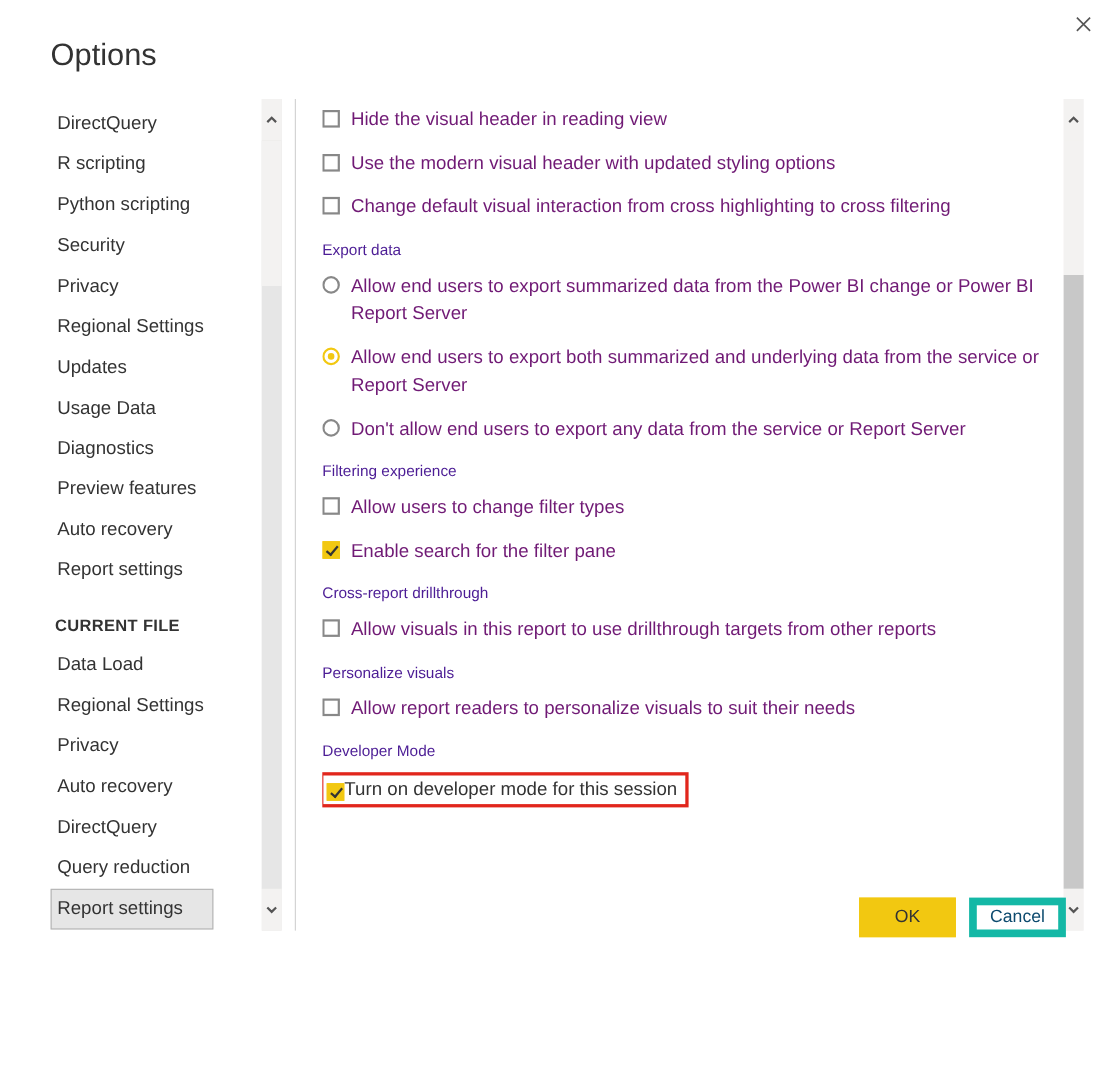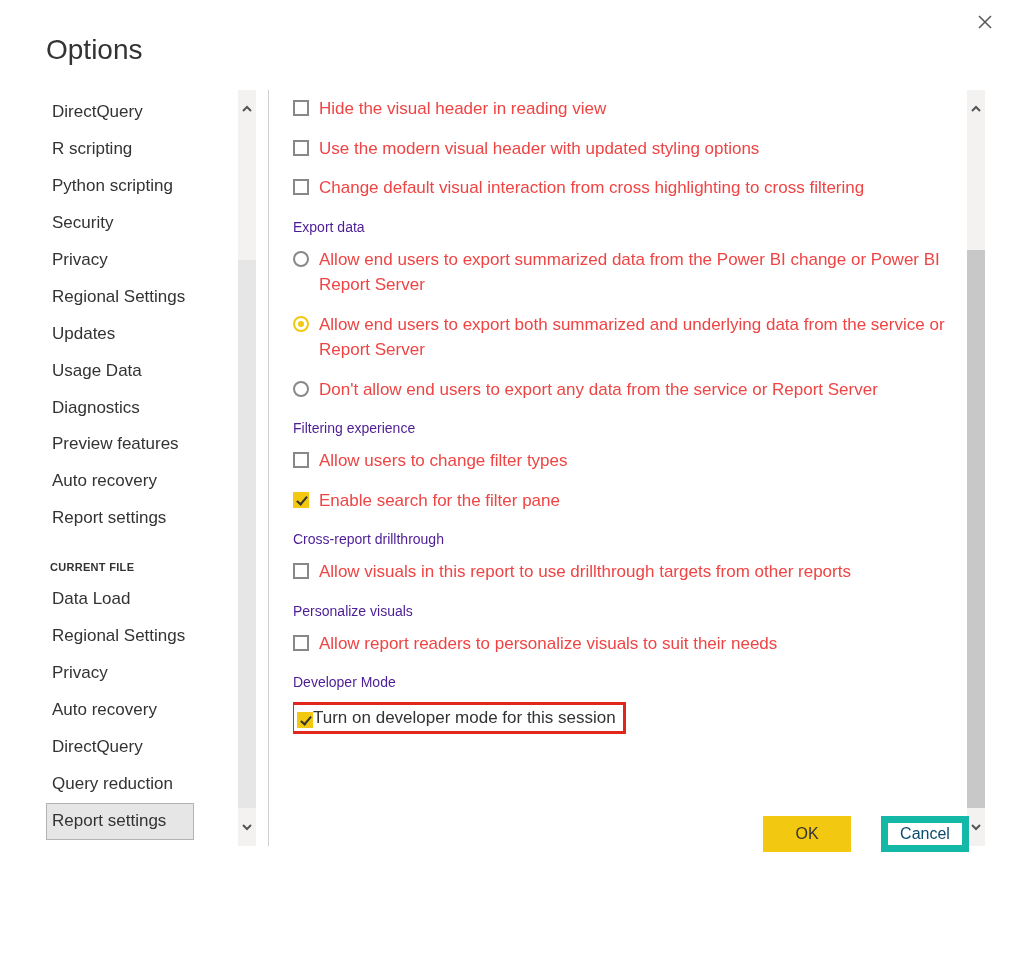--- a/index.html
+++ b/index.html
@@ -82,21 +82,21 @@
     color: #333;
     padding: 7px 6px;
     cursor: pointer;
     line-height: 1.35;
   }
   .nav-item.selected {
     background: #e6e6e6;
     outline: 1px solid #b3b3b3;
   }
   .nav-heading {
-    font-size: 11px;
+    font-size: 15px;
     font-weight: 700;
     letter-spacing: 0.3px;
     color: #333;
     margin: 24px 0 8px 4px;
   }
   .highlight-red {
     outline: 3px solid #e1261c;
     outline-offset: -1px;
   }
   .divider {
@@ -141,21 +141,21 @@
 
   .opt-row {
     display: flex;
     align-items: flex-start;
     gap: 10px;
     margin-bottom: 14px;
     cursor: pointer;
   }
   .opt-row .lbl {
     font-size: 17px;
-    color: #ef4444;
+    color: #701a75;
     line-height: 1.5;
   }
   .chk {
     width: 16px; height:16px; flex-shrink:0;
     margin-top: 4px;
     border: 2px solid #888;
     background: #fff;
   }
   .chk.checked {
     background: #f2c811;
@@ -201,21 +201,21 @@
     padding: 4px 8px 4px 4px;
     outline: 3px solid #e1261c;
     margin-top:2px;
   }
 
   .footer {
     position: absolute;
     bottom: 18px;
     right: 42px;
     display: flex;
-    gap: 30px;
+    gap: 12px;
   }
   .btn {
     min-width: 88px;
     height: 36px;
     font-size: 16px;
     display:flex; align-items:center; justify-content:center;
     cursor: pointer;
   }
   .btn.primary {
     background: #f2c811;

